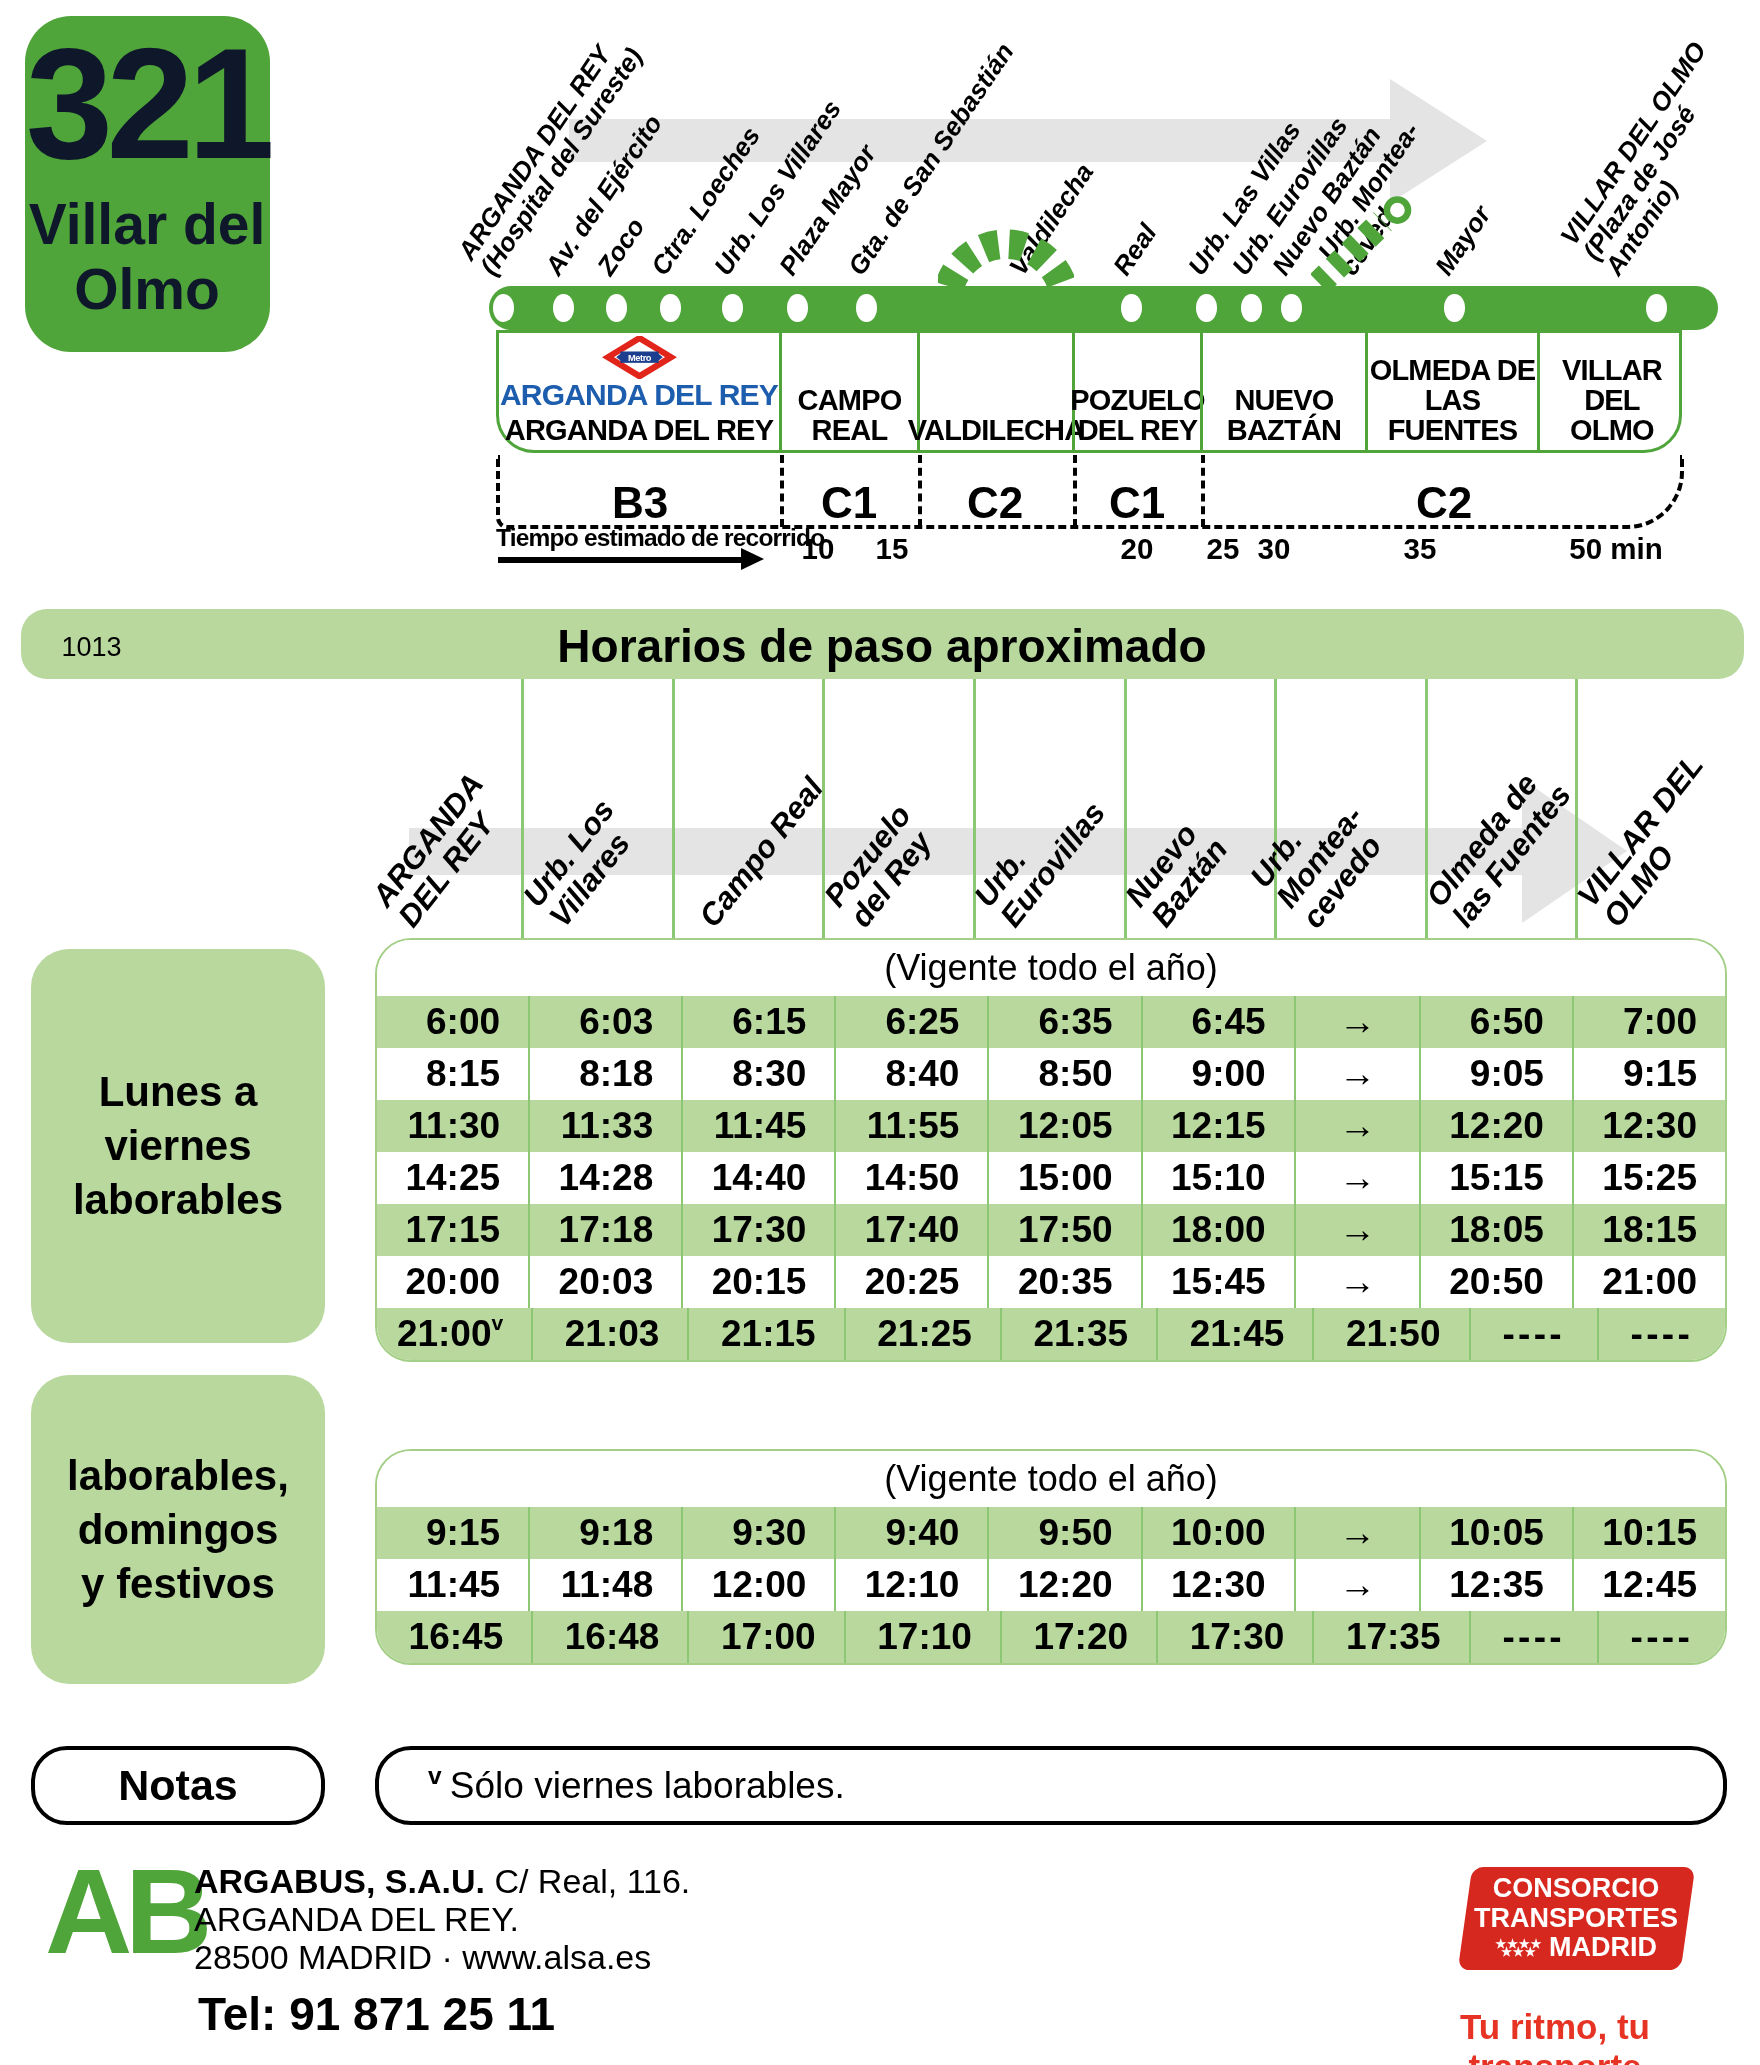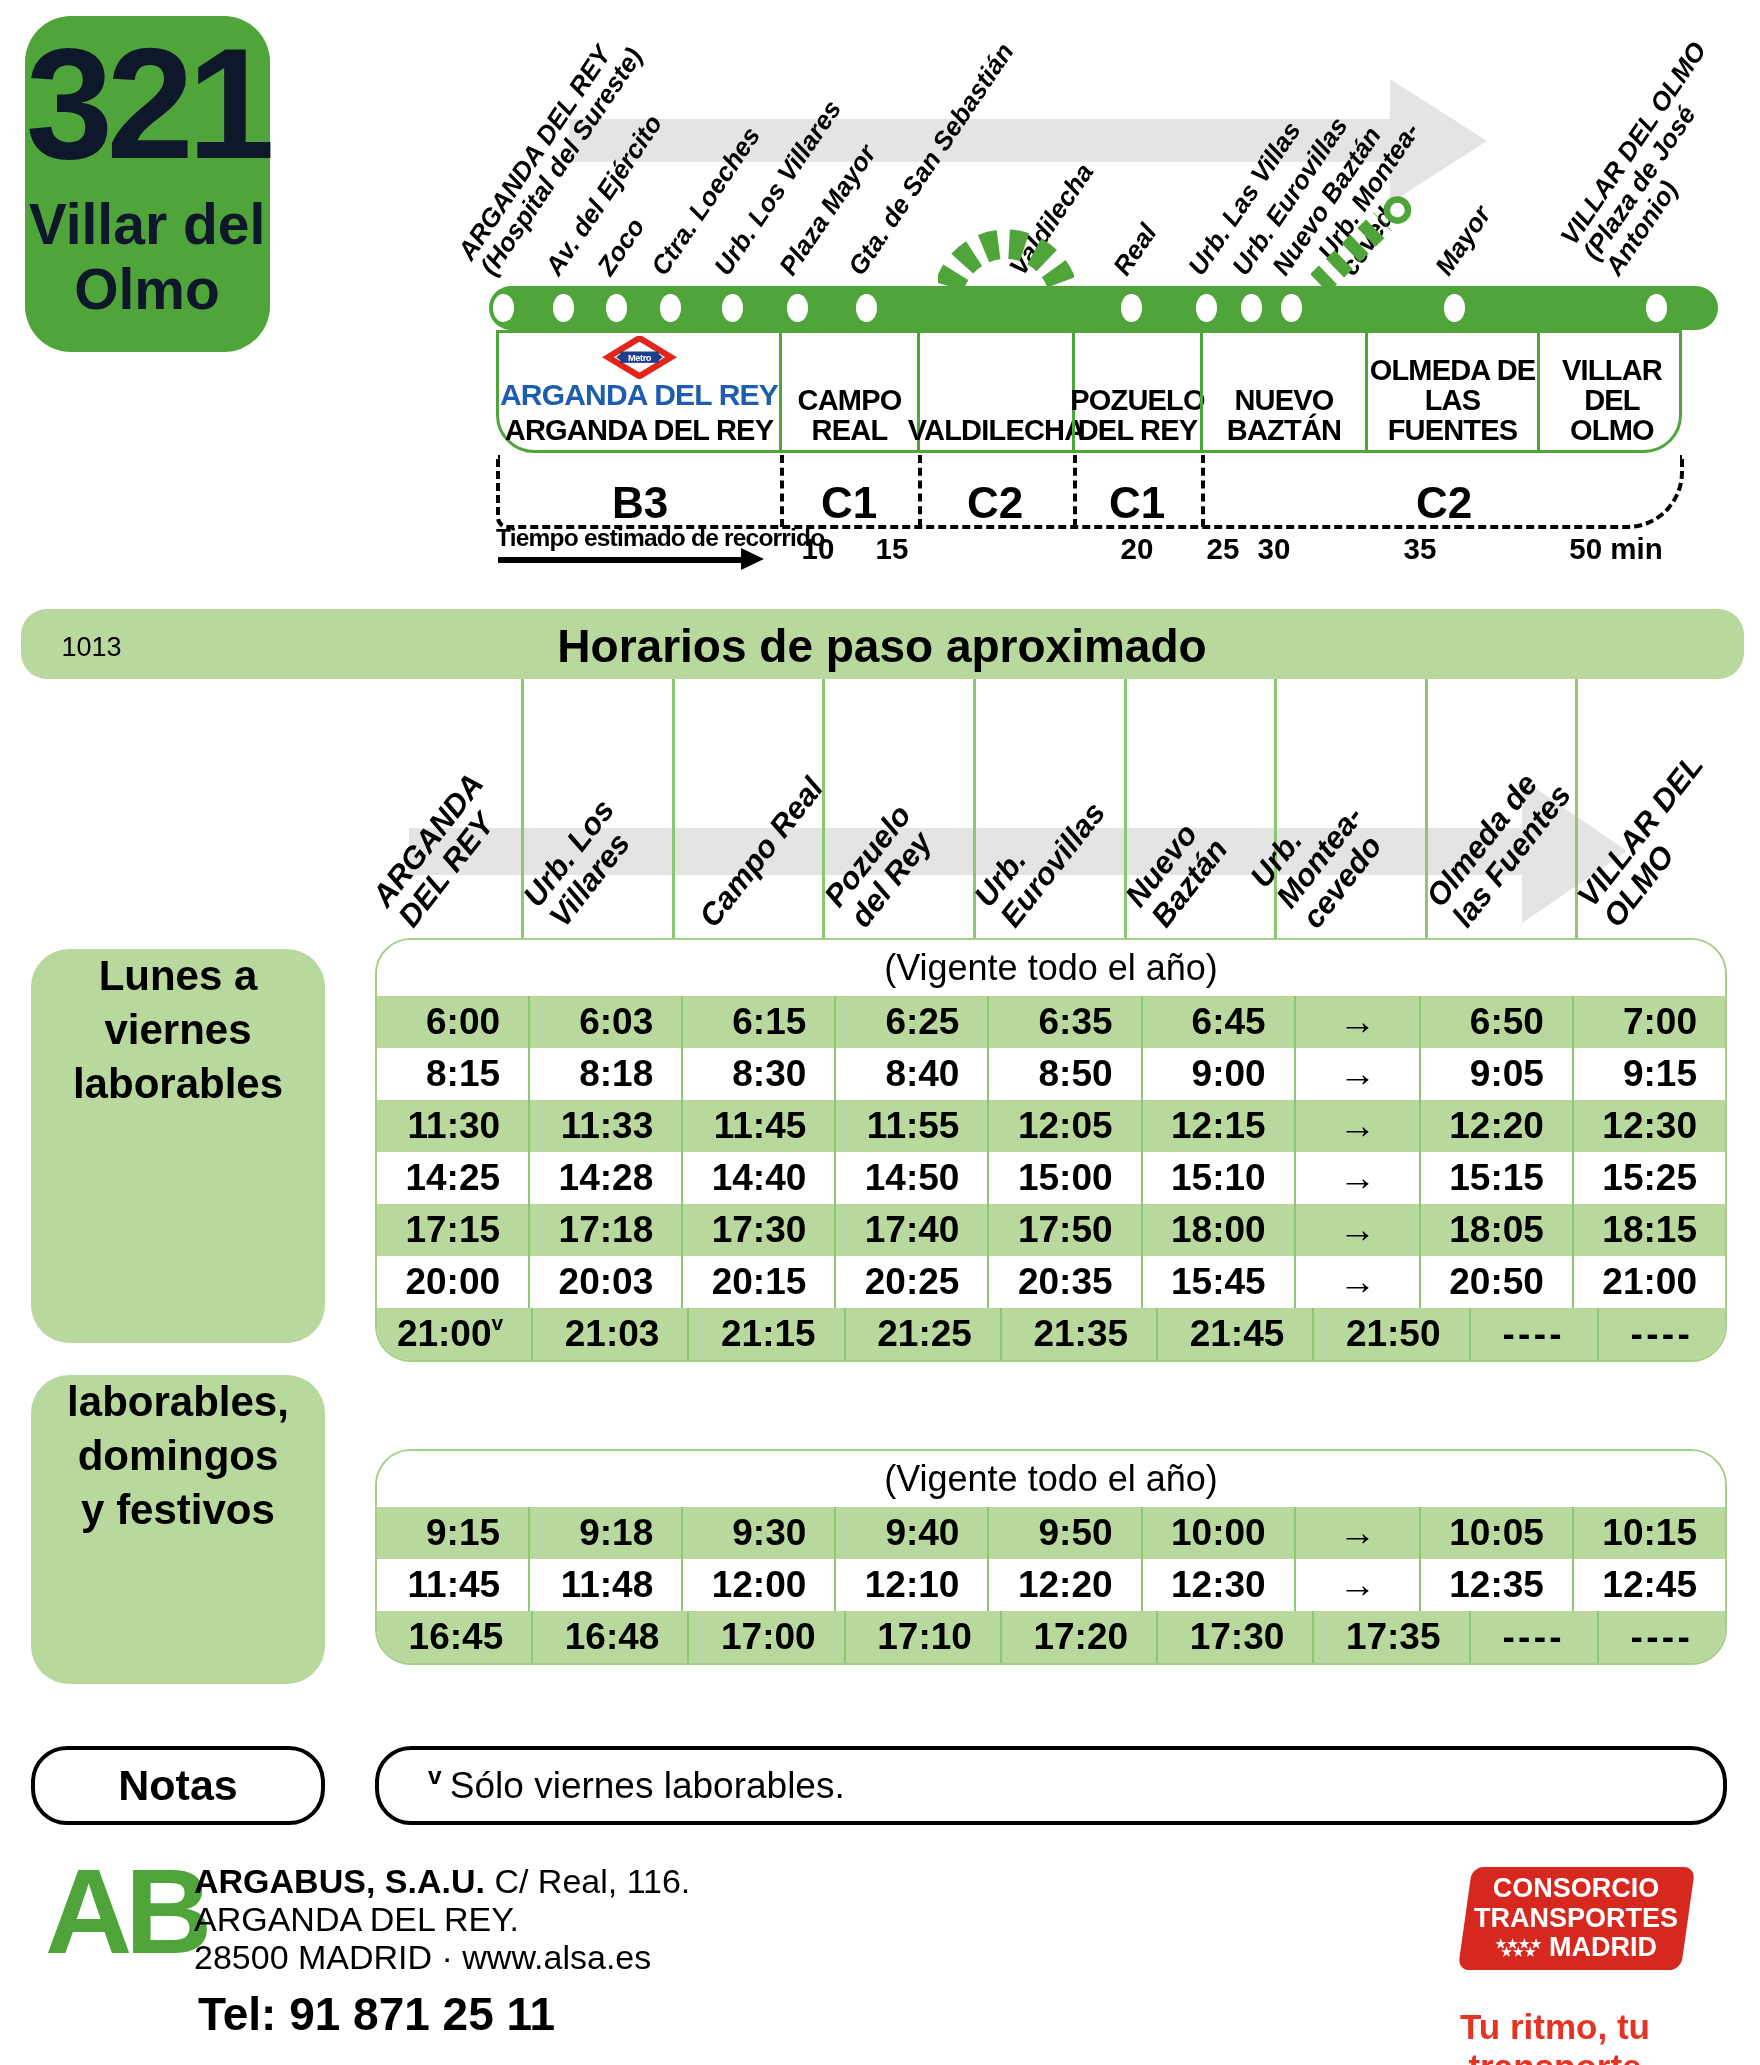--- a/index.html
+++ b/index.html
@@ -73,21 +73,21 @@
   .t-row{display:flex;height:52px;}
   .t-row.alt{background:var(--light_green);}
   .t-cell{flex:1;display:flex;align-items:center;justify-content:flex-end;
     padding-right:28px;font-weight:bold;font-size:37px;}
   .t-cell + .t-cell{border-left:2.5px solid var(--grid_green);}
   .t-cell.center{justify-content:center;padding-right:0;}
   .t-cell sup{font-size:21px;line-height:0;vertical-align:top;position:relative;top:-11.5px;}
   .t-cell.dash{letter-spacing:3.3px;}
 
   .day-box{position:absolute;left:31px;width:294px;background:var(--light_green);border-radius:38px;
-    display:flex;flex-direction:column;text-align:center;
+    display:flex;flex-direction:column;justify-content:center;text-align:center;
     font-weight:bold;font-size:42px;line-height:54px;}
 
   
   .notas-box{position:absolute;left:31px;top:1746px;width:294px;height:79px;border:4.9px solid #000;
     border-radius:36px;display:flex;align-items:center;justify-content:center;font-weight:bold;font-size:43px;}
   .nota-content{position:absolute;left:375px;top:1746px;width:1352px;height:79px;border:4.9px solid #000;
     border-radius:36px;display:flex;align-items:center;padding-left:49px;font-size:37px;}
   .nota-content sup{font-weight:bold;font-size:24.5px;position:relative;top:-9.8px;margin-right:8.2px;}
 
   

